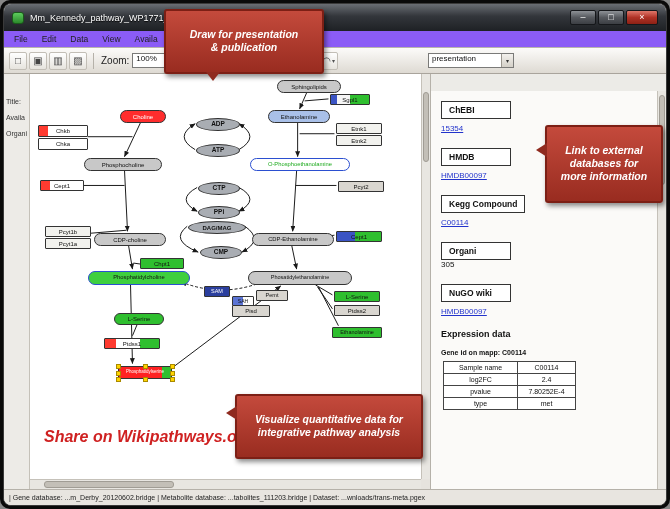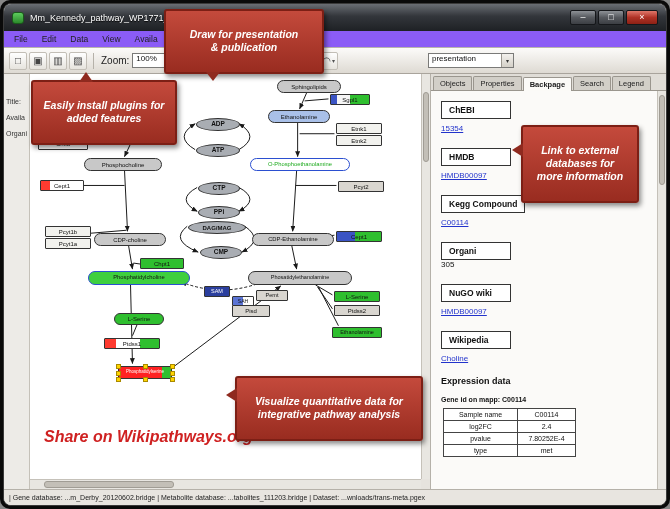--- a/index.html
+++ b/index.html
@@ -220,35 +220,27 @@
         </div>
         <div class="vscroll">
             <div class="thumb"></div>
           </div>
         <div class="hscroll">
             <div class="thumb"></div>
           </div>
       </div>
 
       <div id="panel">
-        <div id="tabs">
-            <span class="tab">Objects</span>
-            <span class="tab">Properties</span>
-            <span class="tab active">Backpage</span>
-            <span class="tab">Search</span>
-            <span class="tab">Legend</span>
-          </div>
         <div id="panel-content">
           <div id="bp-sections">
               <div class="bp-section"><div class="bp-header">ChEBI</div><div class="bp-link">15354</div></div>
               <div class="bp-section"><div class="bp-header">HMDB</div><div class="bp-link">HMDB00097</div></div>
               <div class="bp-section"><div class="bp-header">Kegg Compound</div><div class="bp-link">C00114</div></div>
               <div class="bp-section"><div class="bp-header">Organi</div><div class="bp-text">305</div></div>
               <div class="bp-section"><div class="bp-header">NuGO wiki</div><div class="bp-link">HMDB00097</div></div>
-              <div class="bp-section"><div class="bp-header">Wikipedia</div><div class="bp-link">Choline</div></div>
             </div>
           <div id="expression-title">Expression data</div>
           <div id="geneid-line">Gene id on mapp: C00114</div>
           <table id="expr-table">
               <tbody>
                 <tr>
                   <td>Sample name</td>
                   <td>C00114</td>
                 </tr>
                 <tr>
@@ -273,32 +265,27 @@
 
     </div>
 
     <div id="statusbar">| Gene database: ...m_Derby_20120602.bridge  |  Metabolite database: ...tabolites_111203.bridge  |  Dataset: ...wnloads/trans-meta.pgex</div>
 
     <div class="callout" id="callout-draw" style="left:160px;top:5px;width:160px;">
       <span>Draw for presentation
 &amp; publication</span>
       <div class="pt pt-down"></div>
     </div>
-    <div class="callout" id="callout-plugins" style="left:27px;top:76px;width:146px;">
-      <span>Easily install plugins for
-added features</span>
-      <div class="pt pt-up"></div>
-    </div>
-    <div class="callout" id="callout-link" style="left:517px;top:121px;width:118px;">
+    <div class="callout" id="callout-link" style="left:541px;top:121px;width:118px;">
       <span>Link to external
 databases for
 more information</span>
       <div class="pt pt-left" style="top:16px;"></div>
     </div>
-    <div class="callout" id="callout-visualize" style="left:231px;top:372px;width:188px;">
+    <div class="callout" id="callout-visualize" style="left:231px;top:390px;width:188px;">
       <span>Visualize quantitative data for
 integrative pathway analysis</span>
       <div class="pt pt-left" style="top:10px;"></div>
     </div>
     <div id="callout-share">Share on Wikipathways.org</div>
 
   </div>
 </div>
 
 </body></html>

